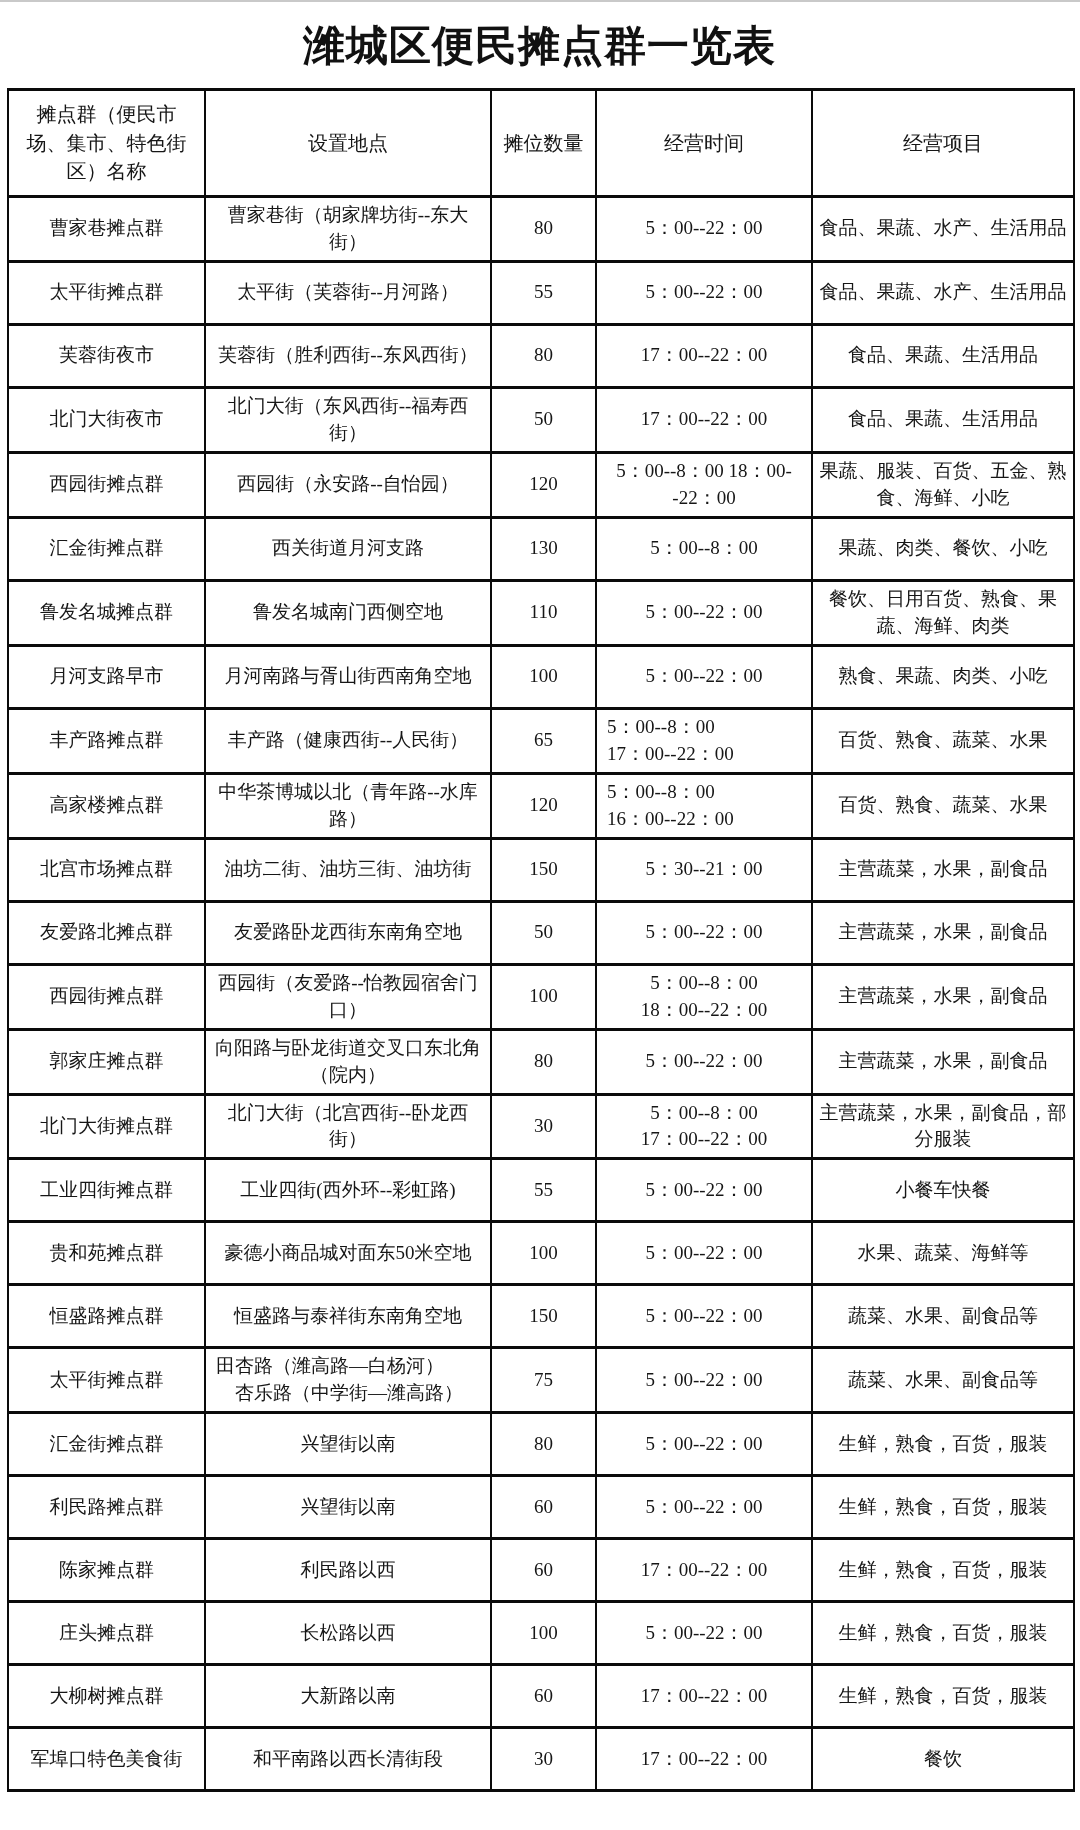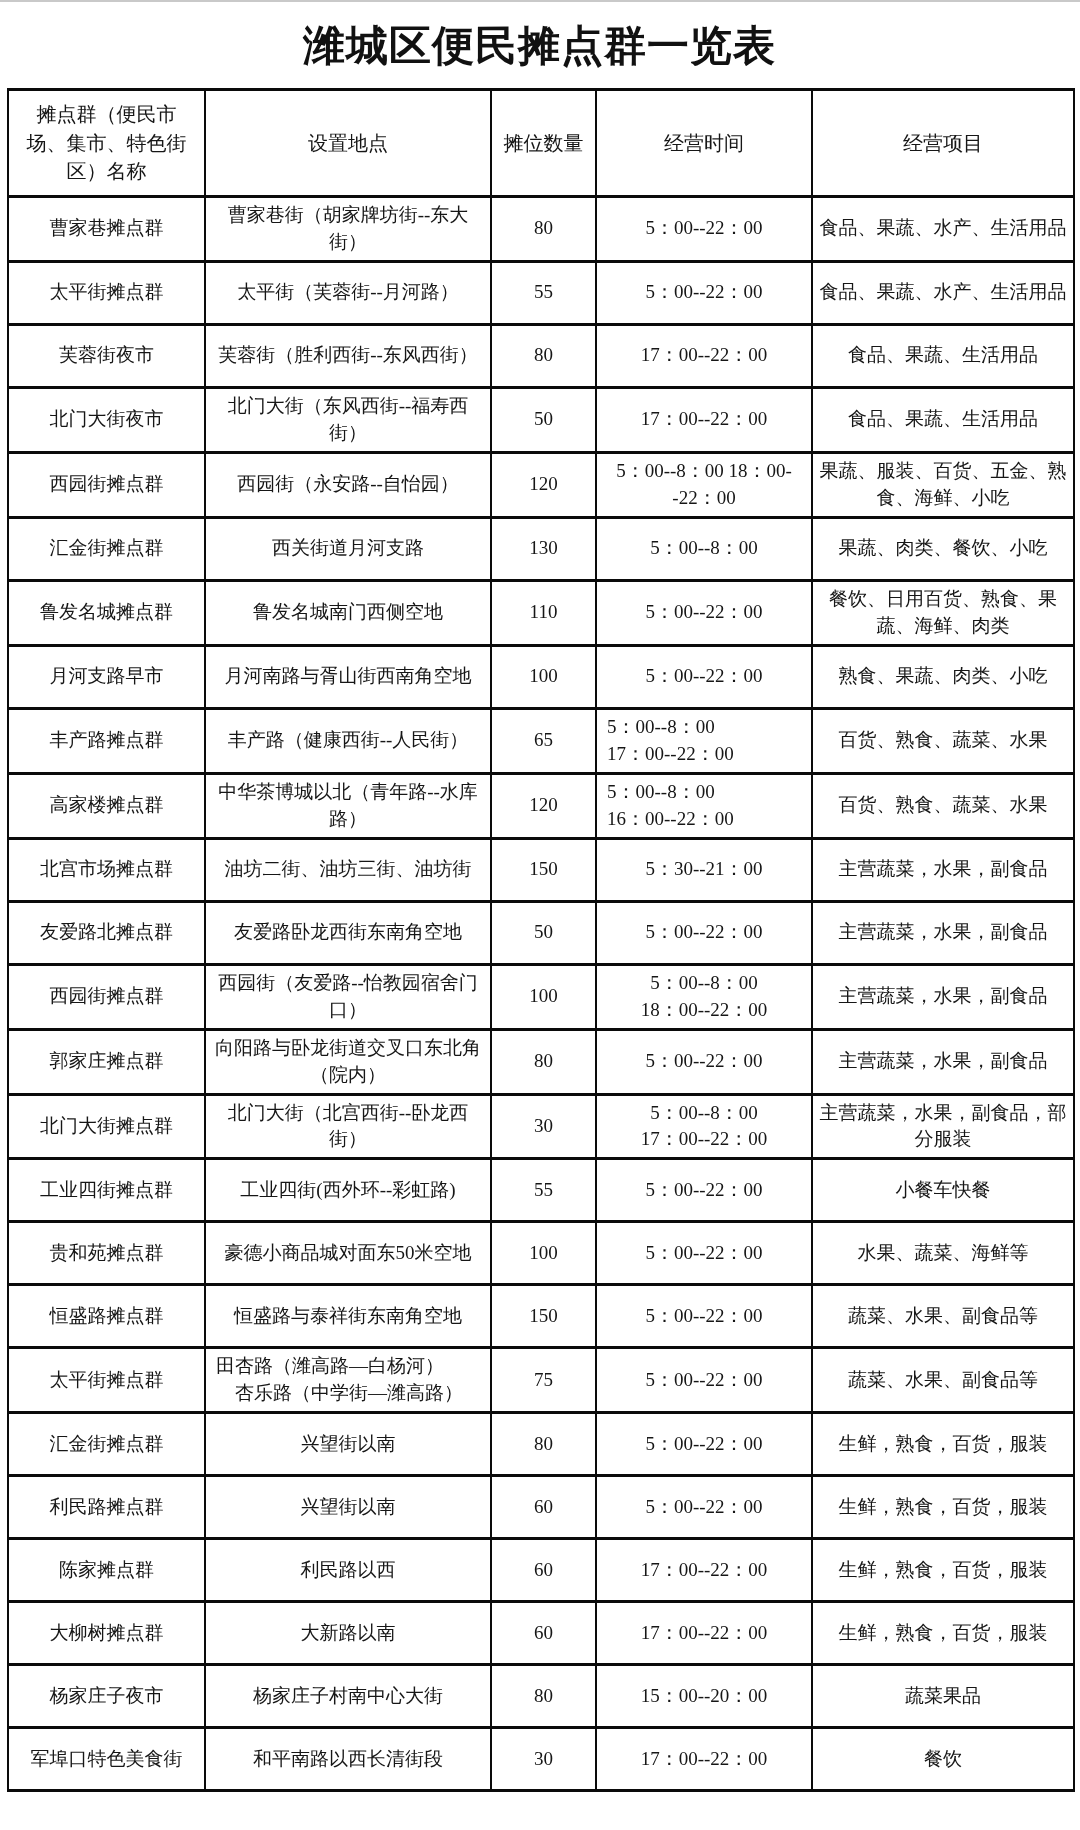--- a/index.html
+++ b/index.html
@@ -239,34 +239,34 @@
           <td>生鲜，熟食，百货，服装</td>
         </tr>
         <tr>
           <td>陈家摊点群</td>
           <td>利民路以西</td>
           <td>60</td>
           <td>17：00--22：00</td>
           <td>生鲜，熟食，百货，服装</td>
         </tr>
         <tr>
+          <td>庄头摊点群</td>
+          <td>长松路以西</td>
+          <td>100</td>
+          <td>5：00--22：00</td>
+          <td>生鲜，熟食，百货，服装</td>
+        </tr>
+        <tr>
           <td>大柳树摊点群</td>
           <td>大新路以南</td>
           <td>60</td>
           <td>17：00--22：00</td>
           <td>生鲜，熟食，百货，服装</td>
         </tr>
         <tr>
-          <td>杨家庄子夜市</td>
-          <td>杨家庄子村南中心大街</td>
-          <td>80</td>
-          <td>15：00--20：00</td>
-          <td>蔬菜果品</td>
-        </tr>
-        <tr>
           <td>军埠口特色美食街</td>
           <td>和平南路以西长清街段</td>
           <td>30</td>
           <td>17：00--22：00</td>
           <td>餐饮</td>
         </tr>
       </tbody>
   </table>
 
 </div>

